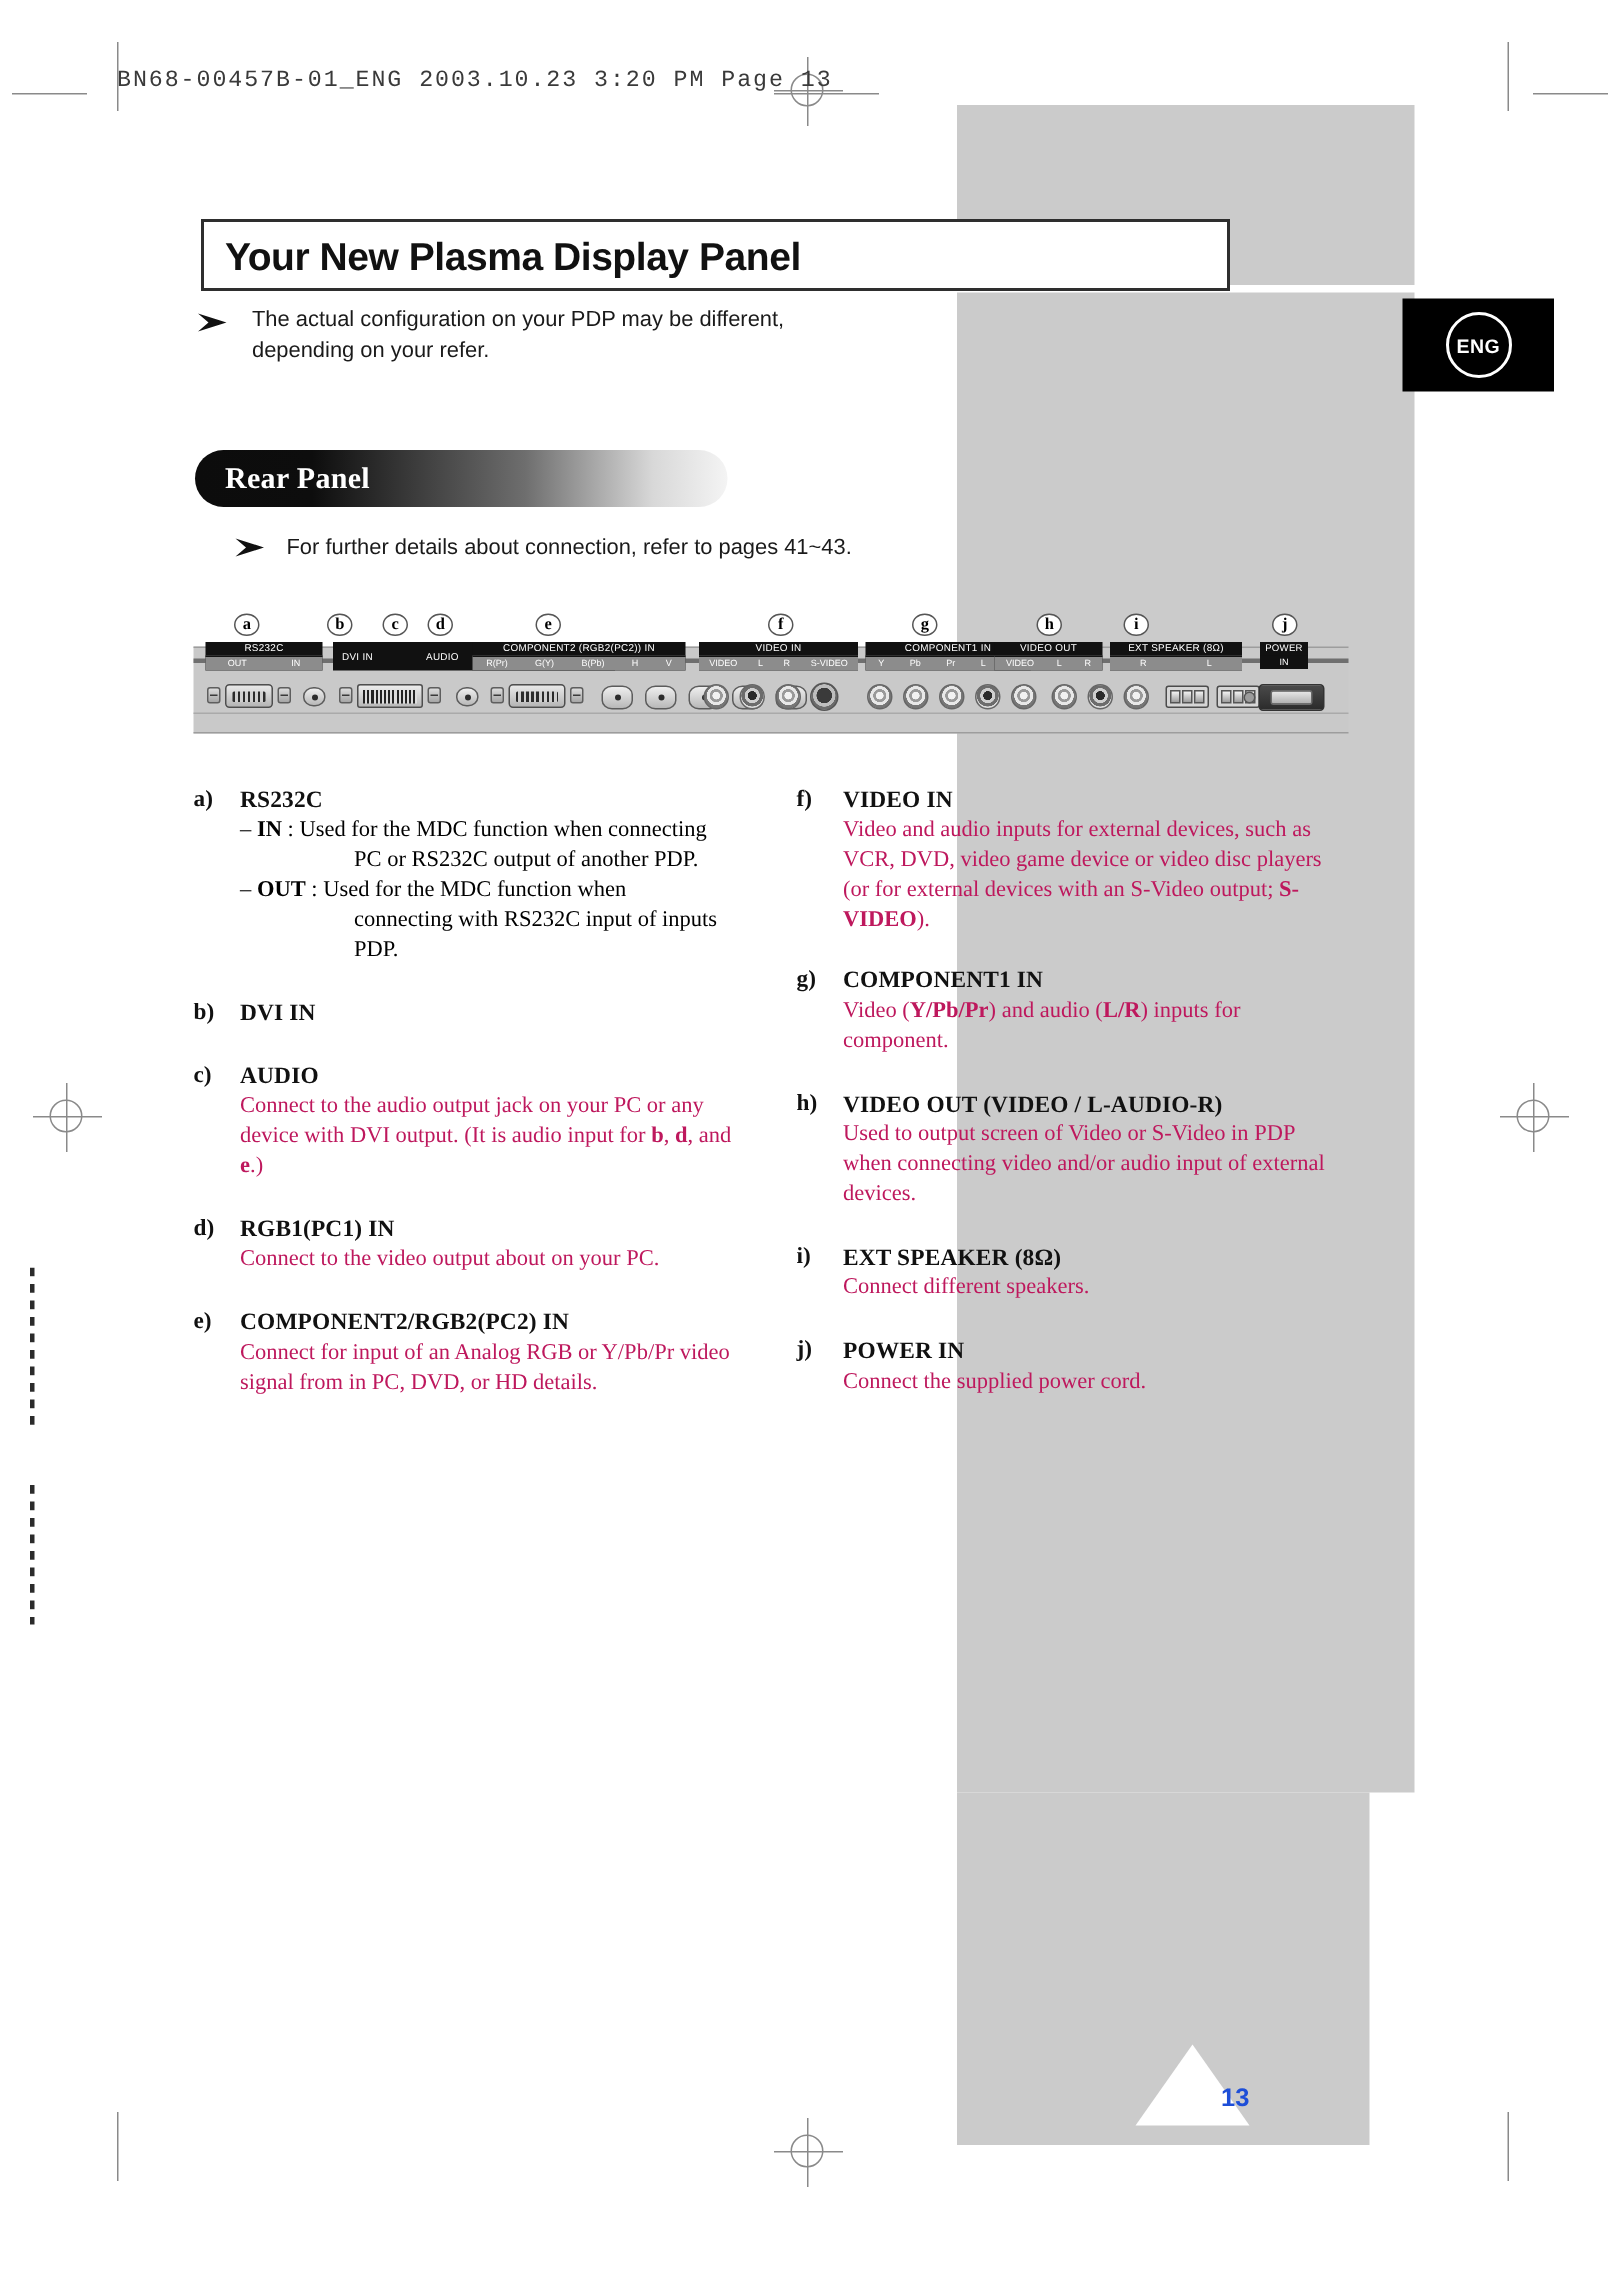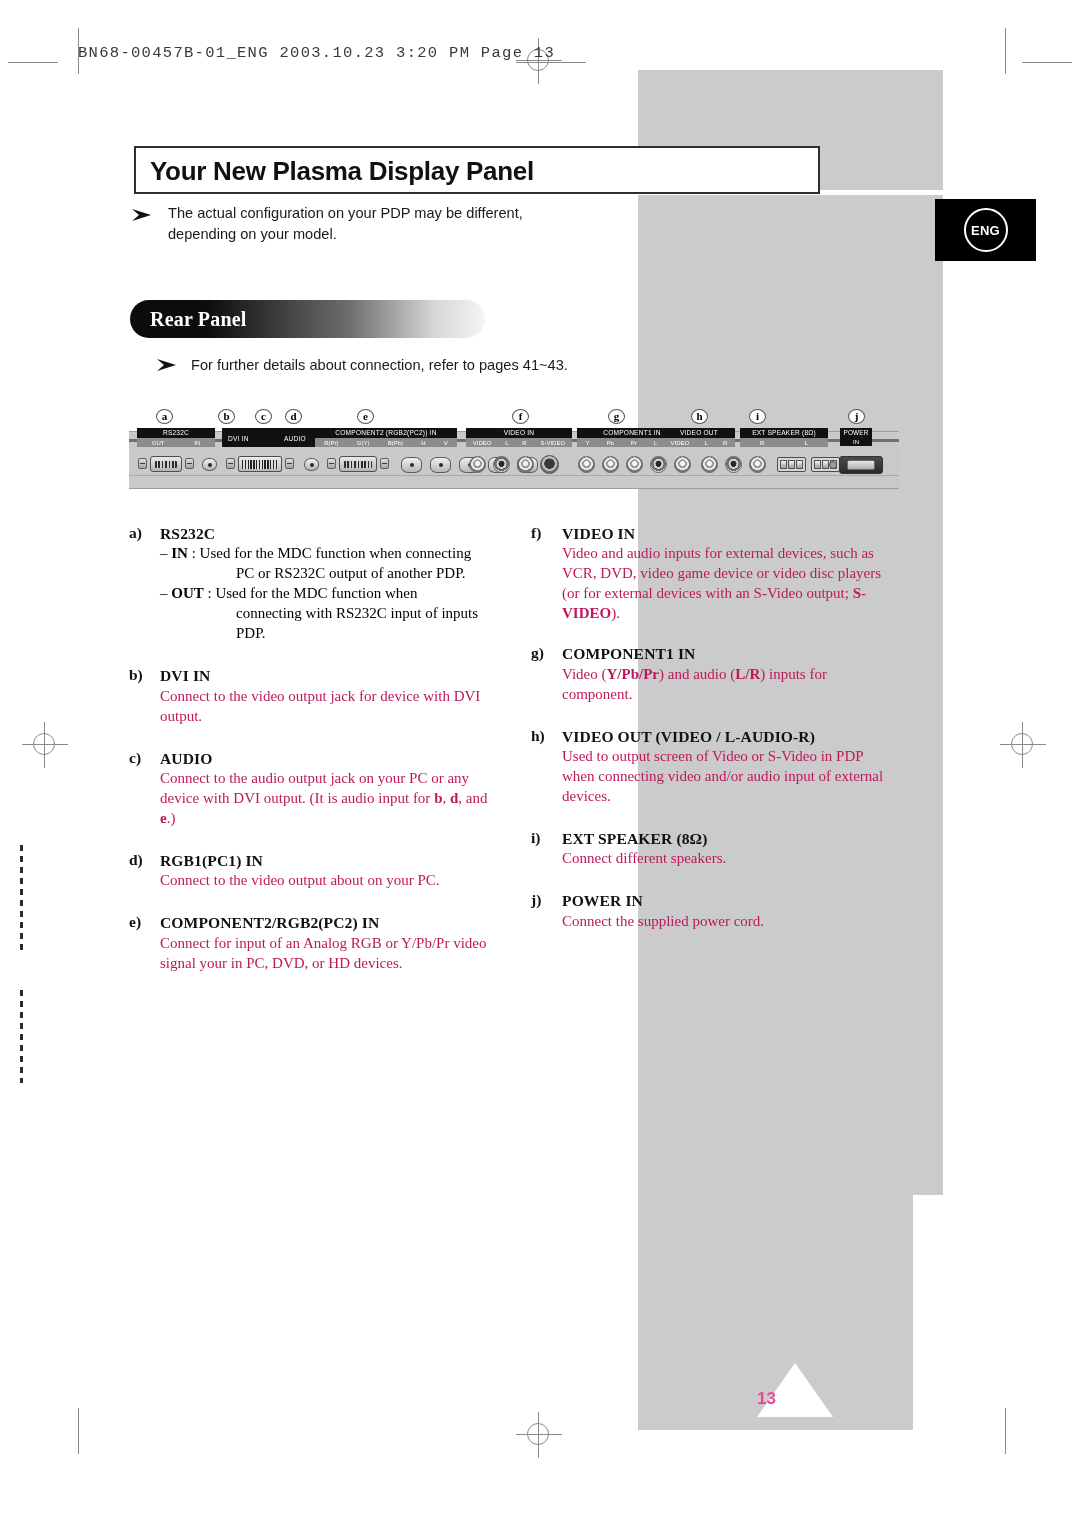--- a/index.html
+++ b/index.html
@@ -202,22 +202,22 @@
     font-family:"Liberation Sans",sans-serif;font-size:13px;font-weight:bold;color:#fff;
     letter-spacing:.3px;
   }
   .pagebadge{position:absolute;left:757px;top:1363px;width:76px;height:54px;}
   .pagebadge .tri{
     position:absolute;left:0;top:0;width:0;height:0;
     border-left:38px solid transparent;border-right:38px solid transparent;
     border-bottom:54px solid #fff;
   }
   .pagebadge .n{
-    position:absolute;left:0;top:26px;width:76px;text-align:left;
-    font-family:"Liberation Sans",sans-serif;font-weight:bold;font-size:17px;color:#ec4899;
+    position:absolute;left:0;top:26px;width:76px;text-align:right;
+    font-family:"Liberation Sans",sans-serif;font-weight:bold;font-size:17px;color:#1d4ed8;
   }
 </style>
 </head>
 <body>
 
 <div class="reg-vrule" style="left:78px;top:28px;width:1px;height:46px;"></div>
 <div class="reg-vrule" style="left:1005px;top:28px;width:1px;height:46px;"></div>
 <div class="reg-vrule" style="left:78px;top:1408px;width:1px;height:46px;"></div>
 <div class="reg-vrule" style="left:1005px;top:1408px;width:1px;height:46px;"></div>
 <div class="reg-hrule" style="left:8px;top:62px;width:50px;height:1px;"></div>
@@ -258,21 +258,21 @@
 
   <div class="title-box">
     <div class="t">Your New Plasma Display Panel</div>
   </div>
 
   <div class="arrow" style="left:131px;top:207px;">
     <svg width="22" height="16" viewBox="0 0 22 16" aria-hidden="true">
       <path d="M1 2 L20 8 L1 14 L8 8 Z" fill="#111"></path>
     </svg>
   </div>
-  <div class="note" style="left:168px;top:203px;width:390px;">The actual configuration on your PDP may be different, depending on your model.</div>
+  <div class="note" style="left:168px;top:203px;width:390px;">The actual configuration on your PDP may be different, depending on your refer.</div>
 
   <div class="rear-bar">
     <div class="t">Rear Panel</div>
   </div>
 
   <div class="arrow" style="left:156px;top:357px;">
     <svg width="22" height="16" viewBox="0 0 22 16" aria-hidden="true">
       <path d="M1 2 L20 8 L1 14 L8 8 Z" fill="#111"></path>
     </svg>
   </div>
@@ -437,39 +437,38 @@
           <span>–</span>
           <b>OUT</b><span> : Used for the MDC function when</span>
           <span class="cont">connecting with RS232C input of inputs PDP.</span>
         </div>
       </div>
     </div>
 
     <div class="entry" style="margin-top:22px;">
       <span class="idx">b)</span>
       <div class="hd">DVI IN</div>
-      <div class="bd">Connect to the video output jack for device with DVI output.</div>
     </div>
 
     <div class="entry" style="margin-top:22px;">
       <span class="idx">c)</span>
       <div class="hd">AUDIO</div>
       <div class="bd">Connect to the audio output jack on your PC or any device with DVI output. (It is audio input for <b>b</b>, <b>d</b>, and <b>e</b>.)</div>
     </div>
 
     <div class="entry" style="margin-top:22px;">
       <span class="idx">d)</span>
       <div class="hd">RGB1(PC1) IN</div>
       <div class="bd">Connect to the video output about on your PC.</div>
     </div>
 
     <div class="entry" style="margin-top:22px;">
       <span class="idx">e)</span>
       <div class="hd">COMPONENT2/RGB2(PC2) IN</div>
-      <div class="bd">Connect for input of an Analog RGB or Y/Pb/Pr video signal your in PC, DVD, or HD devices.</div>
+      <div class="bd">Connect for input of an Analog RGB or Y/Pb/Pr video signal from in PC, DVD, or HD details.</div>
     </div>
 
   </div>
 
   <div class="col right">
 
     <div class="entry">
       <span class="idx">f)</span>
       <div class="hd">VIDEO IN</div>
       <div class="bd">Video and audio inputs for external devices, such as VCR, DVD, video game device or video disc players (or for external devices with an S-Video output; <b>S-VIDEO</b>).</div>

